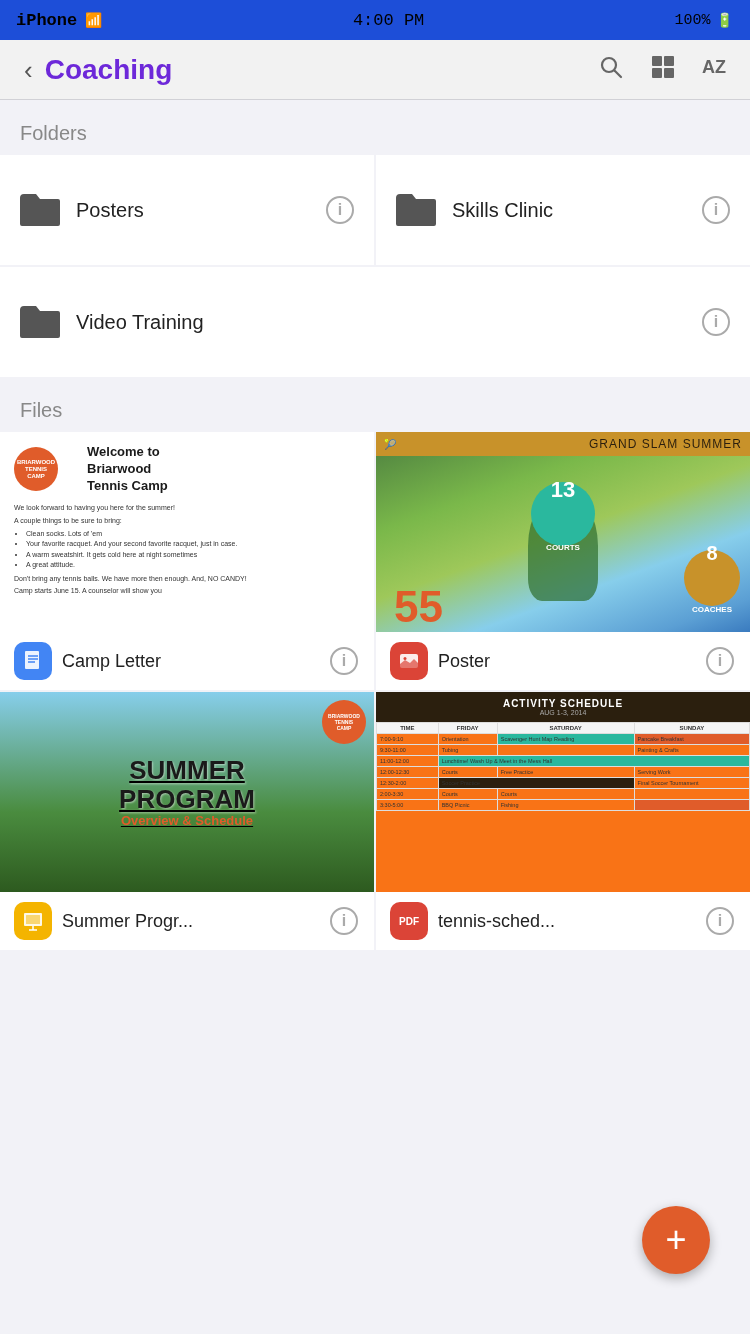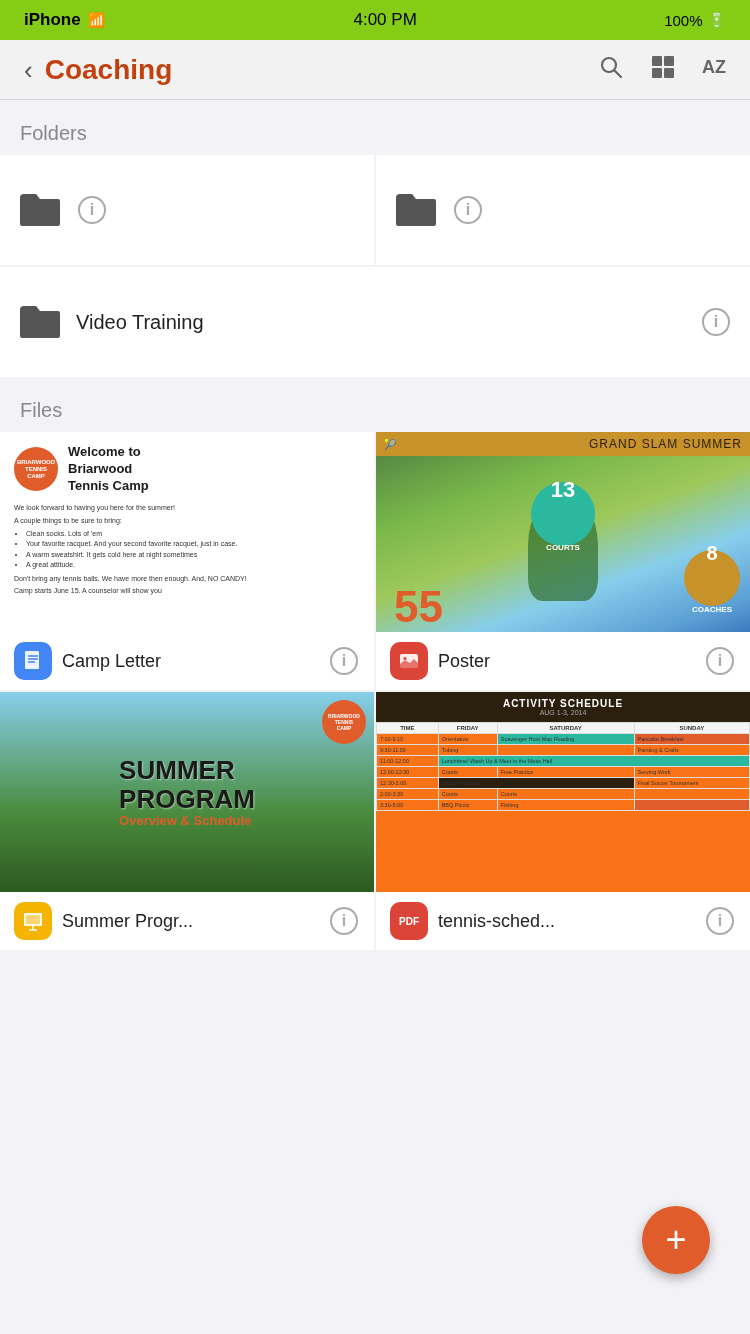--- a/index.html
+++ b/index.html
@@ -7,26 +7,27 @@
     body {
       width: 750px;
       min-height: 1334px;
       font-family: -apple-system, 'Helvetica Neue', Arial, sans-serif;
       background: #f2f2f7;
       overflow-x: hidden;
     }
 
     
     .status-bar {
-      background: #84cc16;
+      background: #1d4ed8;
       height: 40px;
       display: flex;
       align-items: center;
       justify-content: space-between;
-      padding: 0 24px;
+      padding: 0 16px;
+      font-family: Liberation Mono, monospace;
     }
     .status-left {
       font-weight: 600;
       font-size: 17px;
       color: #000;
       display: flex;
       align-items: center;
       gap: 8px;
     }
     .status-center {
@@ -69,21 +70,21 @@
       border: none;
       cursor: pointer;
       font-size: 26px;
       color: #555;
       padding: 4px 8px;
       line-height: 1;
     }
     .nav-title {
       font-size: 28px;
       font-weight: 700;
-      color: #c2410c;
+      color: #6d28d9;
     }
     .nav-actions {
       display: flex;
       align-items: center;
       gap: 18px;
     }
     .nav-action-btn {
       background: none;
       border: none;
       cursor: pointer;
@@ -228,20 +229,21 @@
       font-size: 8px;
       color: white;
       text-align: center;
       font-weight: bold;
     }
     .camp-letter-title {
       font-size: 13px;
       font-weight: 700;
       color: #1a1a1a;
       line-height: 1.3;
+      margin-left: 19px;
     }
     .camp-letter-body {
       font-size: 7px;
       color: #333;
       line-height: 1.5;
     }
     .camp-letter-body ul {
       padding-left: 12px;
       margin: 3px 0;
     }
@@ -306,21 +308,23 @@
       background: #e05c2a;
       display: flex;
       align-items: center;
       justify-content: center;
       font-size: 7px;
       color: white;
       font-weight: bold;
       text-align: center;
     }
     .summer-text {
+      text-align: center;
       z-index: 1;
+      text-decoration: underline;
     }
     .summer-text .main {
       font-size: 26px;
       font-weight: 900;
       color: #1a1a1a;
       line-height: 1.1;
       text-shadow: 1px 1px 2px rgba(255,255,255,0.5);
     }
     .summer-text .sub {
       font-size: 13px;
@@ -441,29 +445,31 @@
 <div class="section-header">
   <span>Folders</span>
 </div>
 
 <div class="grid-container">
 
   <div class="folder-item">
     <svg class="folder-icon" viewBox="0 0 44 36">
       <path d="M2 6 Q2 2 6 2 L18 2 L22 7 L40 7 Q42 7 42 9 L42 32 Q42 34 40 34 L4 34 Q2 34 2 32 Z" fill="#555"></path>
     </svg>
+    <span class="folder-name">Posters</span>
     <button class="info-btn">
       <div class="info-circle">i</div>
     </button>
   </div>
 
   <div class="folder-item">
     <svg class="folder-icon" viewBox="0 0 44 36">
       <path d="M2 6 Q2 2 6 2 L18 2 L22 7 L40 7 Q42 7 42 9 L42 32 Q42 34 40 34 L4 34 Q2 34 2 32 Z" fill="#555"></path>
     </svg>
+    <span class="folder-name">Skills Clinic</span>
     <button class="info-btn">
       <div class="info-circle">i</div>
     </button>
   </div>
 
   <div class="folder-item full-width">
     <svg class="folder-icon" viewBox="0 0 44 36">
       <path d="M2 6 Q2 2 6 2 L18 2 L22 7 L40 7 Q42 7 42 9 L42 32 Q42 34 40 34 L4 34 Q2 34 2 32 Z" fill="#555"></path>
     </svg>
     <span class="folder-name">Video Training</span>

